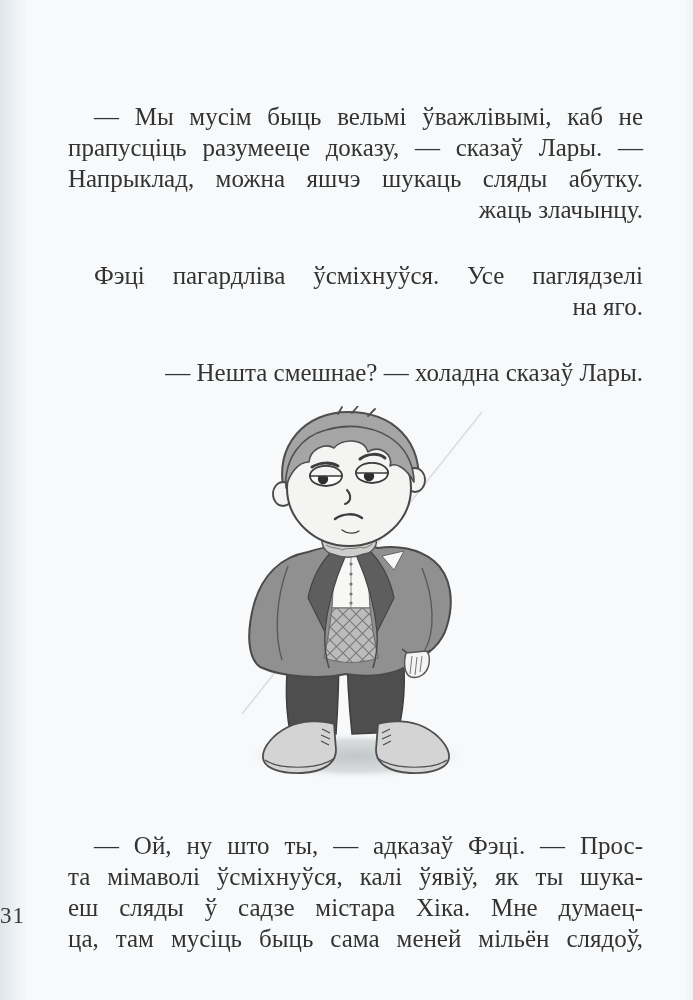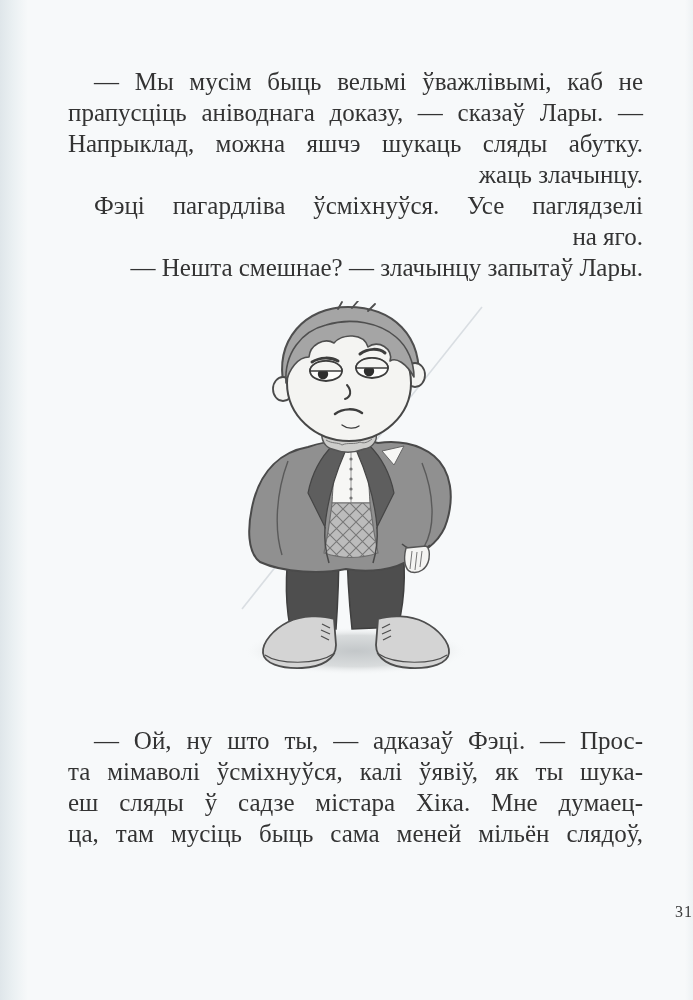--- a/index.html
+++ b/index.html
@@ -19,51 +19,51 @@
     background:linear-gradient(to left,#eef2f4,rgba(247,249,250,0));
     pointer-events:none;
   }
   .text-block{
     position:absolute;left:68px;right:50px;top:66px;
   }
   .paragraph{margin:0;}
   .line{
     font-size:25px;line-height:31px;color:#333;text-align:right;
   }
-  .line.indent{padding-left:26px;}
+  .line.indent{padding-left:26px;margin-top:35px;}
   .line.justify{text-align:justify;text-align-last:justify;}
   figure.illustration{
     margin:18px auto 44px auto;width:260px;height:380px;padding:0;
   }
   .page-number{
     position:absolute;top:903px;left:0;width:100%;
-    text-align:right;font-size:16px;color:#3a3a3a;letter-spacing:1px;
+    text-align:left;font-size:23px;color:#3a3a3a;letter-spacing:1px;
   }
 </style>
 </head>
 <body>
 
 <div class="gutter"></div>
 <div class="right-edge"></div>
 
 <main class="text-block">
 
   <div id="paras-top">
       <div class="paragraph">
         <div class="line justify indent">— Мы мусім быць вельмі ўважлівымі, каб не</div>
-        <div class="line justify">прапусціць аніводнага доказу, — сказаў Лары. —</div>
+        <div class="line justify">прапусціць разумееце доказу, — сказаў Лары. —</div>
         <div class="line justify">Напрыклад, можна яшчэ шукаць сляды абутку.</div>
         <div class="line">жаць злачынцу.</div>
       </div>
       <div class="paragraph">
         <div class="line justify indent">Фэці пагардліва ўсміхнуўся. Усе паглядзелі</div>
         <div class="line">на яго.</div>
       </div>
       <div class="paragraph">
-        <div class="line indent">— Нешта смешнае? — злачынцу запытаў Лары.</div>
+        <div class="line indent">— Нешта смешнае? — холадна сказаў Лары.</div>
       </div>
     </div>
 
   <figure class="illustration">
     <svg width="260" height="380" viewBox="0 0 260 380" xmlns="http://www.w3.org/2000/svg">
       <defs>
         <radialGradient id="shadowG" cx="50%" cy="50%" r="50%">
           <stop offset="0%" stop-color="#c3c7c9"></stop>
           <stop offset="65%" stop-color="#d9dcdd"></stop>
           <stop offset="100%" stop-color="#f7f9fa" stop-opacity="0"></stop>

